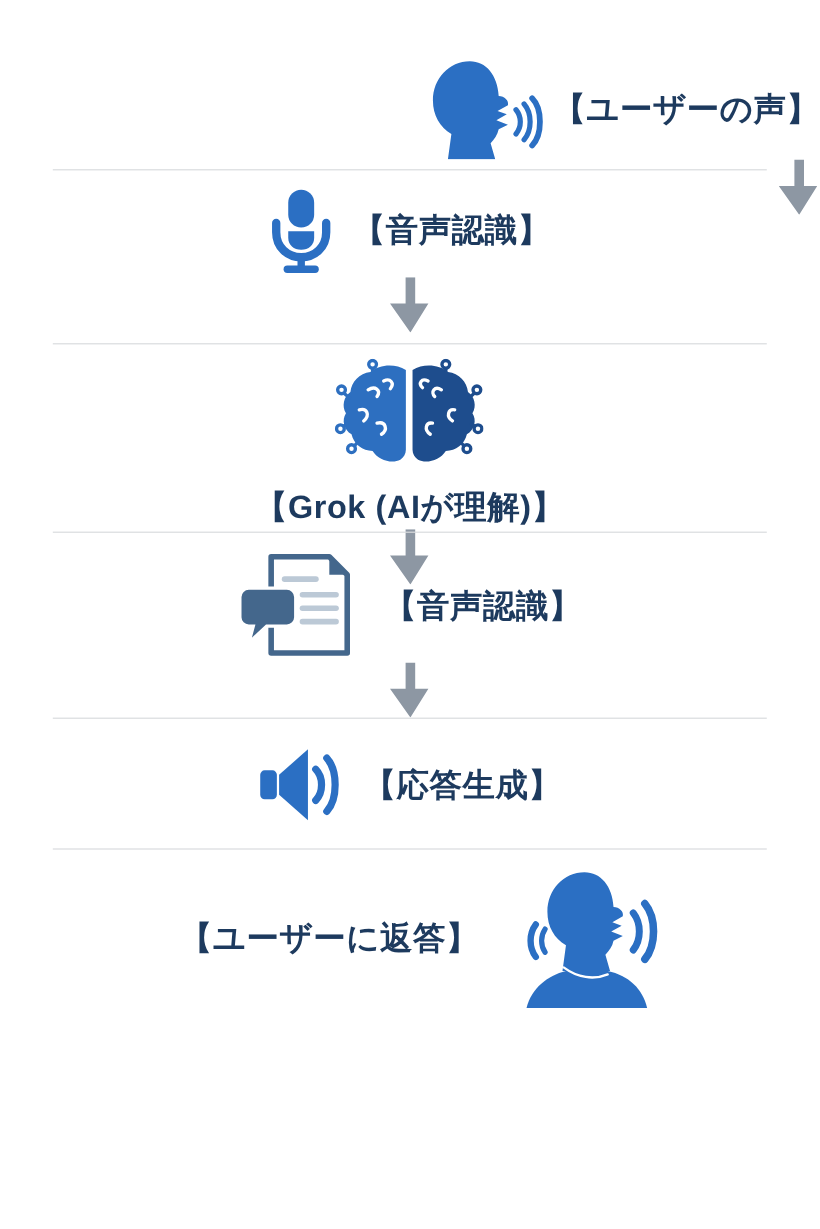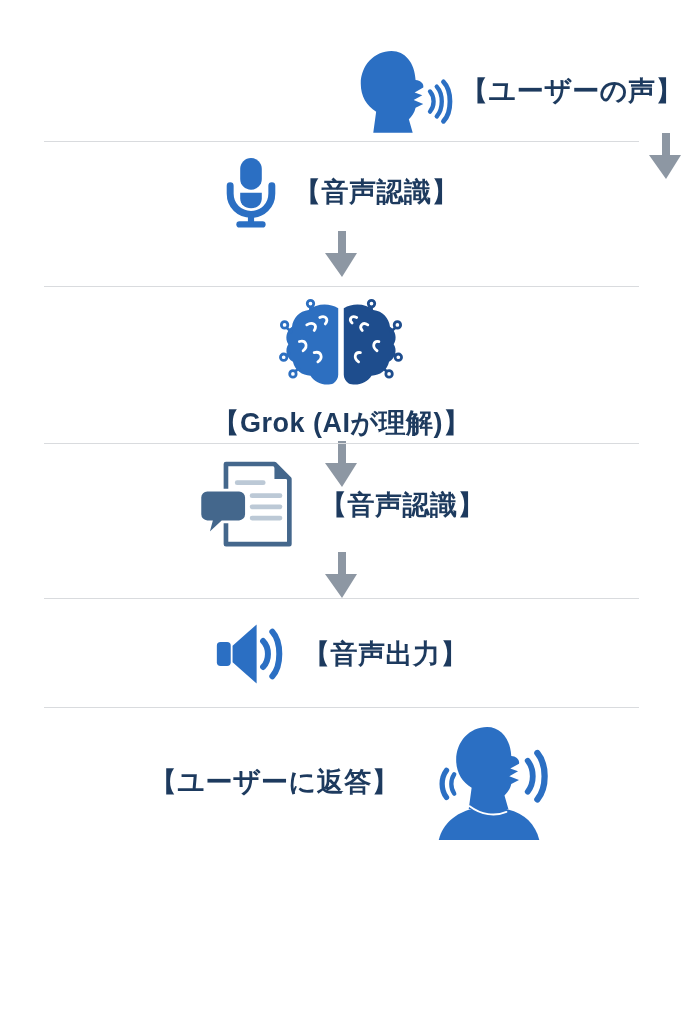--- a/index.html
+++ b/index.html
@@ -183,21 +183,21 @@
           <g fill="#2b6fc3">
             <rect x="2" y="27" width="15" height="26" rx="4"></rect>
             <path d="M19 31 L45 8 L45 72 L19 49 Z"></path>
           </g>
           <g fill="none" stroke="#2b6fc3" stroke-width="6.5" stroke-linecap="round">
             <path d="M52 26 C59 33 59 47 52 54"></path>
             <path d="M62 16 C72 27 72 53 62 64"></path>
           </g>
         </svg>
       </span>
-      <span class="step-label">【音声出力】</span>
+      <span class="step-label">【応答生成】</span>
     </div>
     <div class="divider"></div>
   </div>
 
   <div class="section s6">
     <div class="step-row">
       <span class="step-label">【ユーザーに返答】</span>
       <span>
         <svg width="126" height="116" viewBox="0 0 130 120">
           <g transform="translate(24,0)">

